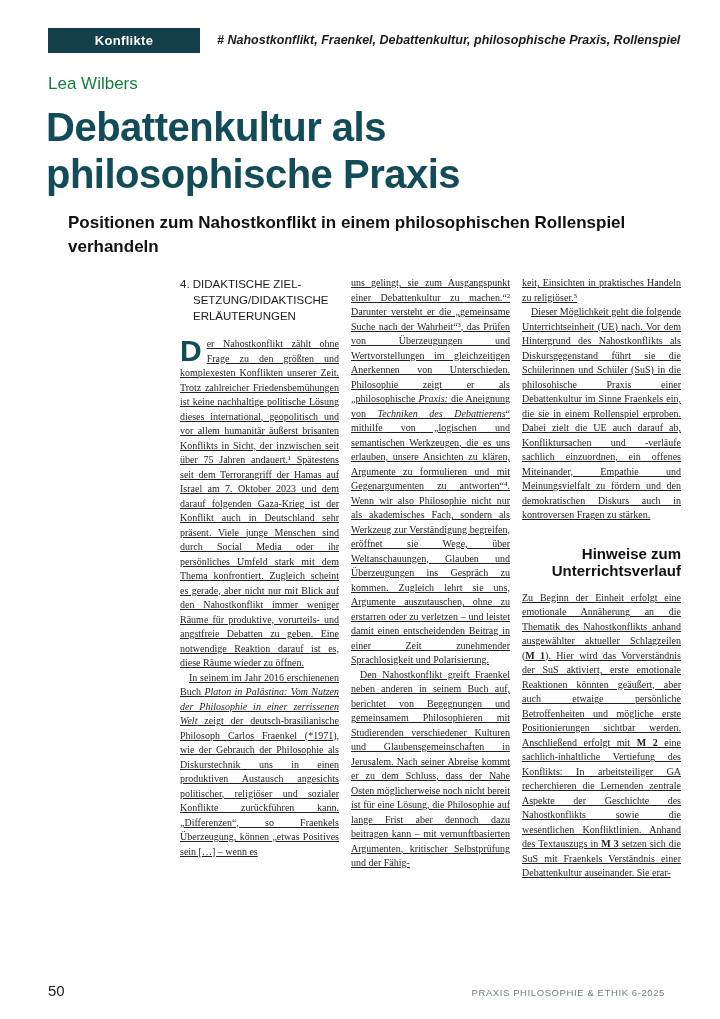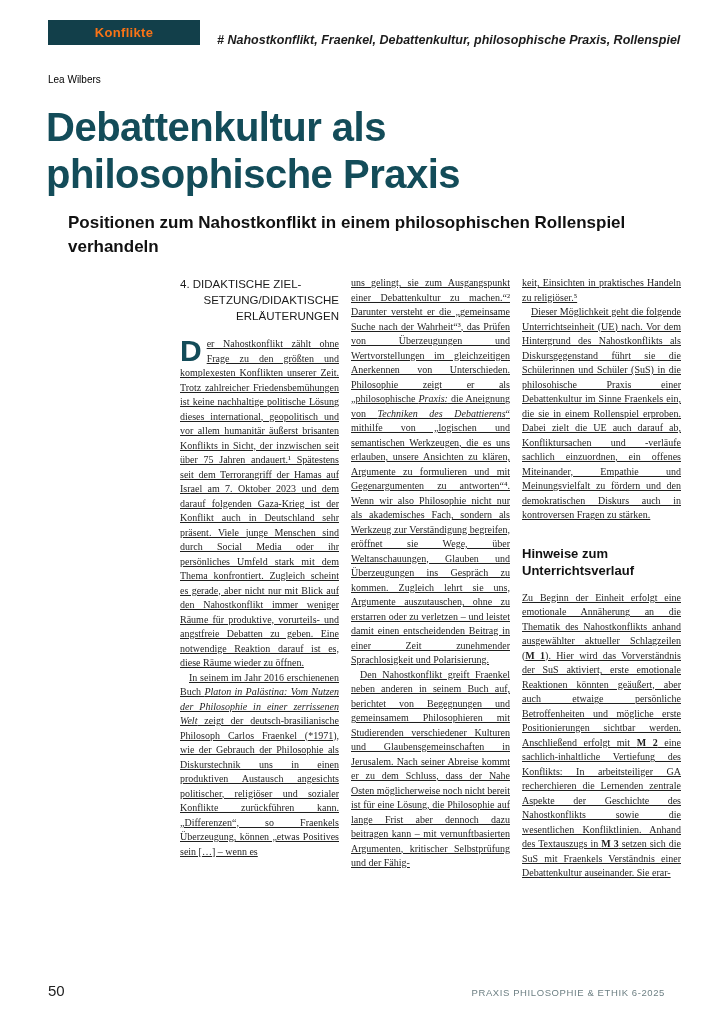--- a/index.html
+++ b/index.html
@@ -9,42 +9,42 @@
     height: 1019px;
     background: #ffffff;
     font-family: "Liberation Sans", sans-serif;
     color: #1f1f1f;
     overflow: hidden;
   }
 
   
   .tag-badge {
     position: absolute;
-    left: 48px; top: 20px;
+    left: 48px; top: 28px;
     width: 152px; height: 25px;
     background: #123f4a;
-    color: #f97316;
+    color: #ffffff;
     font-size: 13px;
     font-weight: bold;
     letter-spacing: 0.3px;
     display: flex; align-items: center; justify-content: center;
   }
   .hashtag-line {
     position: absolute;
     left: 217px; top: 33px;
     font-style: italic;
     font-weight: 600;
     font-size: 12.5px;
     color: #1c1c1c;
   }
   .author {
     position: absolute;
     left: 48px; top: 74px;
-    font-size: 10px;
-    color: #000000;
+    font-size: 17px;
+    color: #15803d;
   }
   .title {
     position: absolute;
     left: 46px; top: 104px;
     font-size: 40px;
     line-height: 47px;
     font-weight: bold;
     letter-spacing: -0.5px;
     color: #134c59;
   }
@@ -84,29 +84,29 @@
   .section-heading {
     font-family: "Liberation Sans", sans-serif;
     font-size: 11.5px;
     line-height: 16px;
     font-weight: 500;
     color: #1a1a1a;
     text-align: left;
     margin-bottom: 13px;
     hyphens: none;
   }
-  .section-heading .hl-indent { padding-left: 13px; text-align: right; }
+  .section-heading .hl-indent { padding-left: 13px; }
 
   .sub-heading {
     font-family: "Liberation Sans", sans-serif;
-    font-size: 13px;
+    font-size: 15px;
     line-height: 17px;
     font-weight: bold;
     color: #111111;
-    text-align: left;
+    text-align: right;
     margin-top: 22px;
     margin-bottom: 12px;
     hyphens: none;
   }
 
   p.body-para { margin: 0; text-decoration: underline; }
   p.indent { text-indent: 9px; }
 
   .dropcap {
     float: left;

